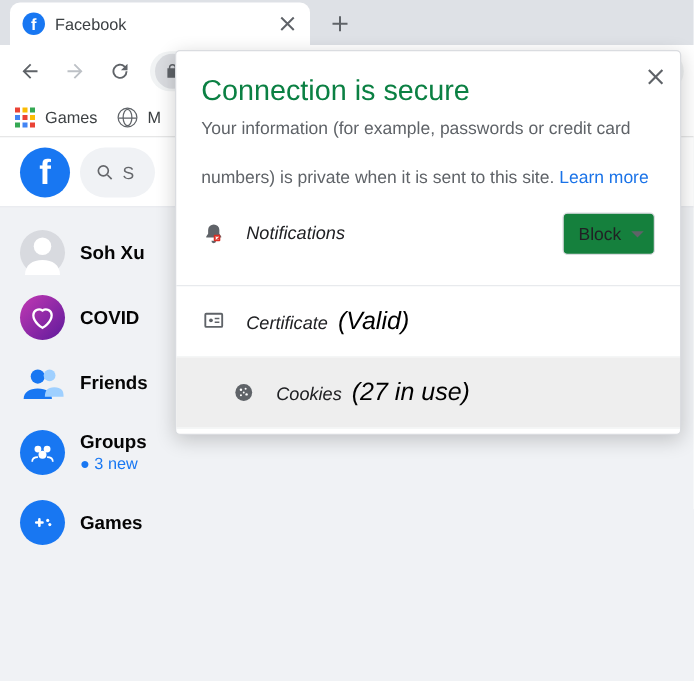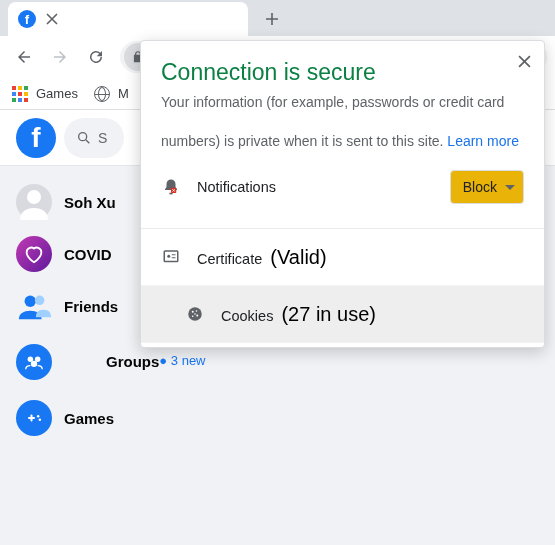--- a/index.html
+++ b/index.html
@@ -40,47 +40,48 @@
   .sidebar { padding:12px 8px; display:flex; flex-direction:column; gap:4px; }
   .srow { height:48px; display:flex; align-items:center; padding:0 8px; gap:12px; font-size:15px; color:#050505; font-weight:600; border-radius:8px;}
   .srow .ic { width:36px; height:36px; border-radius:50%; display:flex; align-items:center; justify-content:center; flex-shrink:0;}
   .avatar { background:#d8dadf; }
   .avatar svg { fill:#fff; }
   .covid { background:linear-gradient(135deg,#c239b3,#5e1a9b); }
   .friends { background:transparent; }
   .groupsic { background:#1877f2; }
   .gamesic { background:#1877f2; border-radius:8px; }
   .sub { font-size:13px; font-weight:400; color:#1877f2; }
-  .groupsblock { display:flex; flex-direction:row; line-height:1.2;margin-left:42px; }
+  .groupsblock { display:flex; flex-direction:column; line-height:1.2; }
   
   .popup { position:absolute; left:140px; top:40px; width:405px; background:#fff; border:1px solid #dadce0; border-radius:4px; box-shadow:0 4px 16px rgba(0,0,0,0.2); z-index:100; padding-bottom:4px;}
   .popup .pclose { position:absolute; right:8px; top:8px; width:24px; height:24px; display:flex; align-items:center; justify-content:center; color:#5f6368;}
   .phead { padding:18px 20px 6px 20px; font-size:23px; color:#0b8043; }
   .pdesc { padding:0 20px; font-size:14px; color:#5f6368; line-height:1.5; }
   .plearn { color:#1a73e8; cursor:pointer; display:inline-block; margin-top:18px;}
   .prow { display:flex; align-items:center; padding:0 20px; height:56px; font-size:14.5px; color:#202124; gap:16px;}
   .prow .picon { width:20px; display:flex; align-items:center; justify-content:center; color:#5f6368;}
-  .prow .plabel { flex:1; }
+  .prow .plabel { flex:1;font-style:italic; }
   .prow .muted { color:#000000; margin-left:4px; font-size:20px;}
   .prow.hover { background:#eeeeee;padding-left:44px; }
   .divider { height:1px; background:#e8eaed; margin:6px 0 0 0;}
   .thin-divider { height:1px; background:#f1f3f4;}
-  .blockbtn { border:1px solid #dadce0; border-radius:4px; height:34px; padding:0 8px 0 12px; display:flex; align-items:center; gap:8px; font-size:14px; color:#202124; background:#eab308;}
+  .blockbtn { border:1px solid #dadce0; border-radius:4px; height:34px; padding:0 8px 0 12px; display:flex; align-items:center; gap:8px; font-size:14px; color:#202124; background:#15803d;}
   .blockbtn .drop { border-left:5px solid transparent; border-right:5px solid transparent; border-top:5px solid #5f6368; }
   .notifrow { padding-top:18px; padding-bottom:18px; height:auto;}
   svg { display:block; }
 </style>
 </head>
 <body>
 
 <div class="tabstrip">
   <div class="tab">
     <div class="favicon">
         <span>f</span>
       </div>
+    <div class="title">Facebook</div>
     <div class="close">
       <svg width="12" height="12" viewBox="0 0 12 12">
           <path d="M1 1 L11 11 M11 1 L1 11" stroke="#5f6368" stroke-width="1.6" fill="none"></path>
         </svg>
     </div>
   </div>
   <div class="newtab">
     <svg width="14" height="14" viewBox="0 0 14 14">
         <path d="M7 1 V13 M1 7 H13" stroke="#5f6368" stroke-width="1.6"></path>
       </svg>

